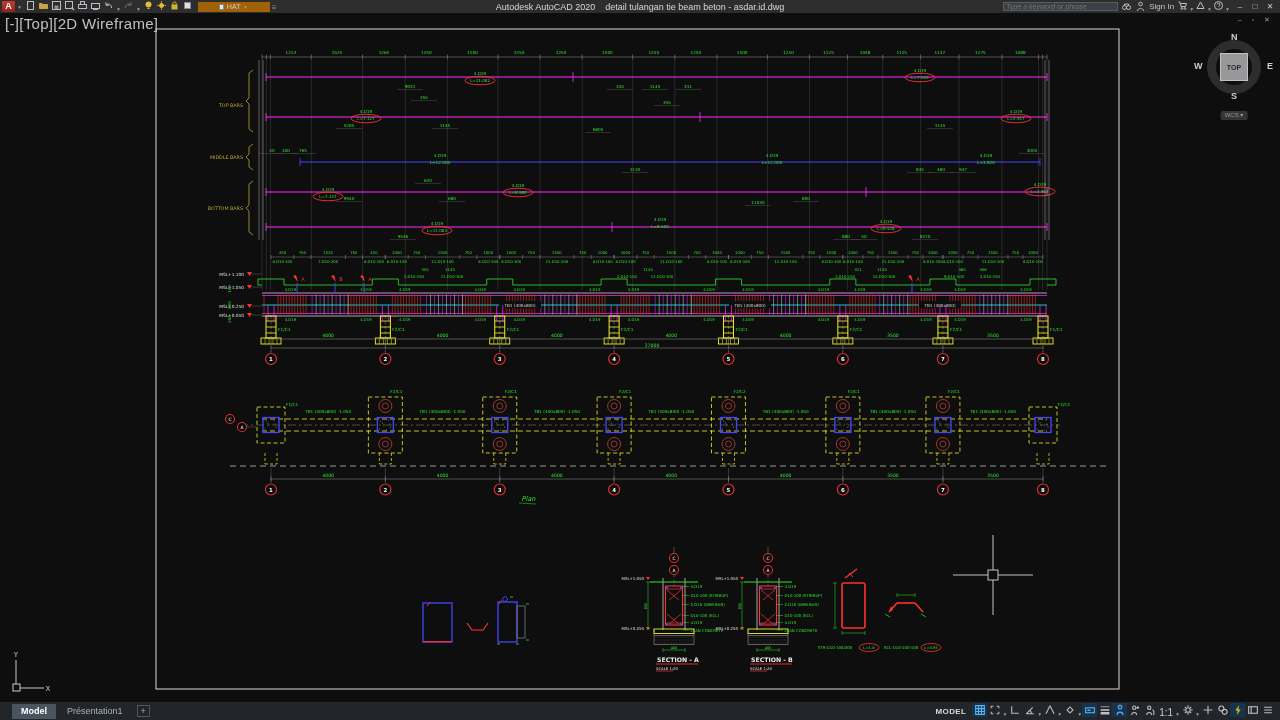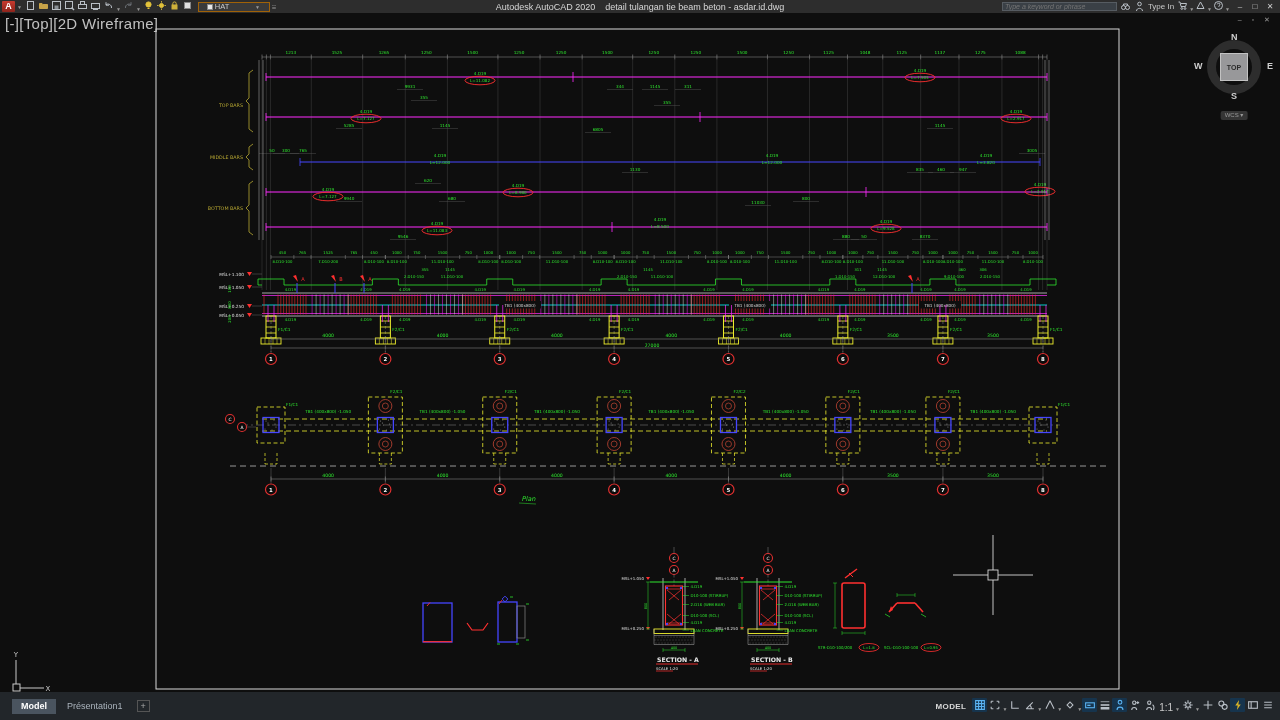--- a/index.html
+++ b/index.html
@@ -2,40 +2,40 @@
 <html><head>
 <meta charset="utf-8">
 <style>
   *{box-sizing:border-box;margin:0;padding:0;}
   body{width:1280px;height:720px;margin:0;background:#0e0e0e;font-family:"Liberation Sans",sans-serif;overflow:hidden;position:relative;}
   .titlebar{position:absolute;top:0;left:0;right:0;height:13px;background:#2d2d2d;display:flex;align-items:center;font-size:9px;color:#c9c9c9;z-index:10;}
   .qat{display:flex;align-items:center;gap:1px;padding-left:2px;z-index:2;}
   .logo{width:13px;height:11px;background:linear-gradient(#c63a2e,#8f241c);color:#fff;font-weight:bold;font-size:9px;text-align:center;line-height:11px;border-radius:1px;}
   .caret{font-size:5px;color:#9a9a9a;margin:0 1px;}
   .qicon{width:13px;height:12px;display:inline-flex;align-items:center;justify-content:center;}
-  .layer-combo{display:flex;align-items:center;gap:2px;background:#3a3a3a;border:1px solid #a16207;height:10px;padding:0 8px;margin-left:3px;font-size:7.5px;width:72px;color:#ccc;}
+  .layer-combo{display:flex;align-items:center;gap:2px;background:#3a3a3a;border:5px solid #a16207;height:10px;padding:0 16px;margin-left:3px;font-size:7.5px;width:72px;color:#ccc;}
   .swatch{width:6px;height:6px;background:#e8e8e8;border:1px solid #888;}
   .layer-caret{margin-left:auto;}
   .title-text{position:absolute;left:0;right:0;text-align:center;font-size:9px;color:#d8d8d8;pointer-events:none;}
   .title-text .doc{margin-left:10px;}
   .tb-right{margin-left:auto;display:flex;align-items:center;gap:3px;padding-right:4px;z-index:2;}
   .search{width:115px;height:9px;background:#3a4046;border:1px solid #565c62;color:#9aa;font-size:7px;font-style:italic;padding:0 2px;font-family:"Liberation Sans",sans-serif;}
   .tbricon{display:inline-flex;align-items:center;}
   .signin{font-size:8px;color:#c9c9c9;}
   .winbtn{width:12px;text-align:center;font-size:8px;color:#ccc;}
   .doc-winbtns{position:absolute;top:16px;right:6px;font-size:7px;color:#9a9a9a;letter-spacing:4px;z-index:5;}
   .viewport-label{position:absolute;top:15px;left:5px;font-size:15px;color:#c0c0c0;z-index:5;letter-spacing:0.3px;}
   .viewcube{position:absolute;top:30px;right:10px;width:72px;height:92px;z-index:5;}
   .vc-ring{position:absolute;top:10px;left:9px;width:54px;height:54px;border-radius:50%;border:9px solid #2d2d2d;}
   .vc-face{position:absolute;top:23px;left:22px;width:28px;height:28px;background:#98989a;border:1px solid #c2c2c2;color:#2b2b2b;font-size:7px;display:flex;align-items:center;justify-content:center;font-weight:bold;}
   .vc-letter{position:absolute;color:#cfcfcf;font-size:9px;font-weight:bold;}
   .vc-n{top:2px;left:33px;}.vc-s{top:61px;left:33px;}.vc-w{top:31px;left:-4px;}.vc-e{top:31px;left:69px;}
   .vc-wcs{position:absolute;bottom:2px;left:50%;transform:translateX(-50%);background:#353535;border-radius:2px;font-size:6px;color:#9a9a9a;padding:0 4px;height:9px;line-height:9px;white-space:nowrap;}
   #cad{position:absolute;top:0;left:0;z-index:1;}
-  .statusbar{position:absolute;bottom:0;left:0;right:0;height:28px;background:#22262a;display:flex;align-items:center;z-index:10;}
+  .statusbar{position:absolute;bottom:0;left:0;right:0;height:18px;background:#22262a;display:flex;align-items:center;z-index:10;}
   .sb-tabs{display:flex;align-items:center;margin-left:12px;gap:2px;height:100%;font-size:9px;}
   .tab{padding:0 9px;height:15px;line-height:15px;color:#a9b2bb;}
   .tab.active{background:#4a545f;color:#fff;font-weight:bold;}
   .tab-add{width:13px;height:12px;border:1px solid #555;text-align:center;line-height:11px;color:#aaa;font-size:9px;margin-left:3px;}
   .sb-right{margin-left:auto;display:flex;align-items:center;gap:1px;padding-right:5px;}
   .sb-model{color:#d8d8d8;font-size:8px;font-weight:bold;padding:0 5px;letter-spacing:0.4px;}
   .sbicon{min-width:15px;height:14px;display:inline-flex;align-items:center;justify-content:center;border-radius:1px;}
   .sbicon.on{background:#16344d;}
   .sblabel{color:#c9c9c9;font-size:10px;padding:0 2px;}
   .sbcaret{font-size:5px;color:#9a9a9a;}
@@ -121,21 +121,21 @@
           <circle cx="7.5" cy="6.5" r="2"></circle>
           <path d="M3.5 4.5 V3 h4 v1.5"></path>
         </svg>
       </span>
     <span class="tbricon">
         <svg viewBox="0 0 11 11" width="11" height="11" fill="none" stroke="#b9bfc6" stroke-width="1">
           <circle cx="5.5" cy="3" r="1.8"></circle>
           <path d="M2.5 10 C2.5 6.5 8.5 6.5 8.5 10"></path>
         </svg>
       </span>
-    <span class="signin">Type In</span>
+    <span class="signin">Sign In</span>
     <span id="tbr-icons"><span class="tbricon">
           <svg viewBox="0 0 11 11" width="11" height="11" fill="none" stroke="#b9bfc6" stroke-width="1">
             <path d="M1.5 2 h1.5 l1 4.5 h4.5 l1-3 H4"></path>
             <circle cx="4.8" cy="8.5" r="0.9"></circle>
             <circle cx="8" cy="8.5" r="0.9"></circle>
           </svg>
         </span><span class="caret">▼</span><span class="tbricon">
           <svg viewBox="0 0 11 11" width="11" height="11" fill="none" stroke="#b9bfc6" stroke-width="1">
             <path d="M5.5 2 L9 8.5 H2 Z"></path>
           </svg>

